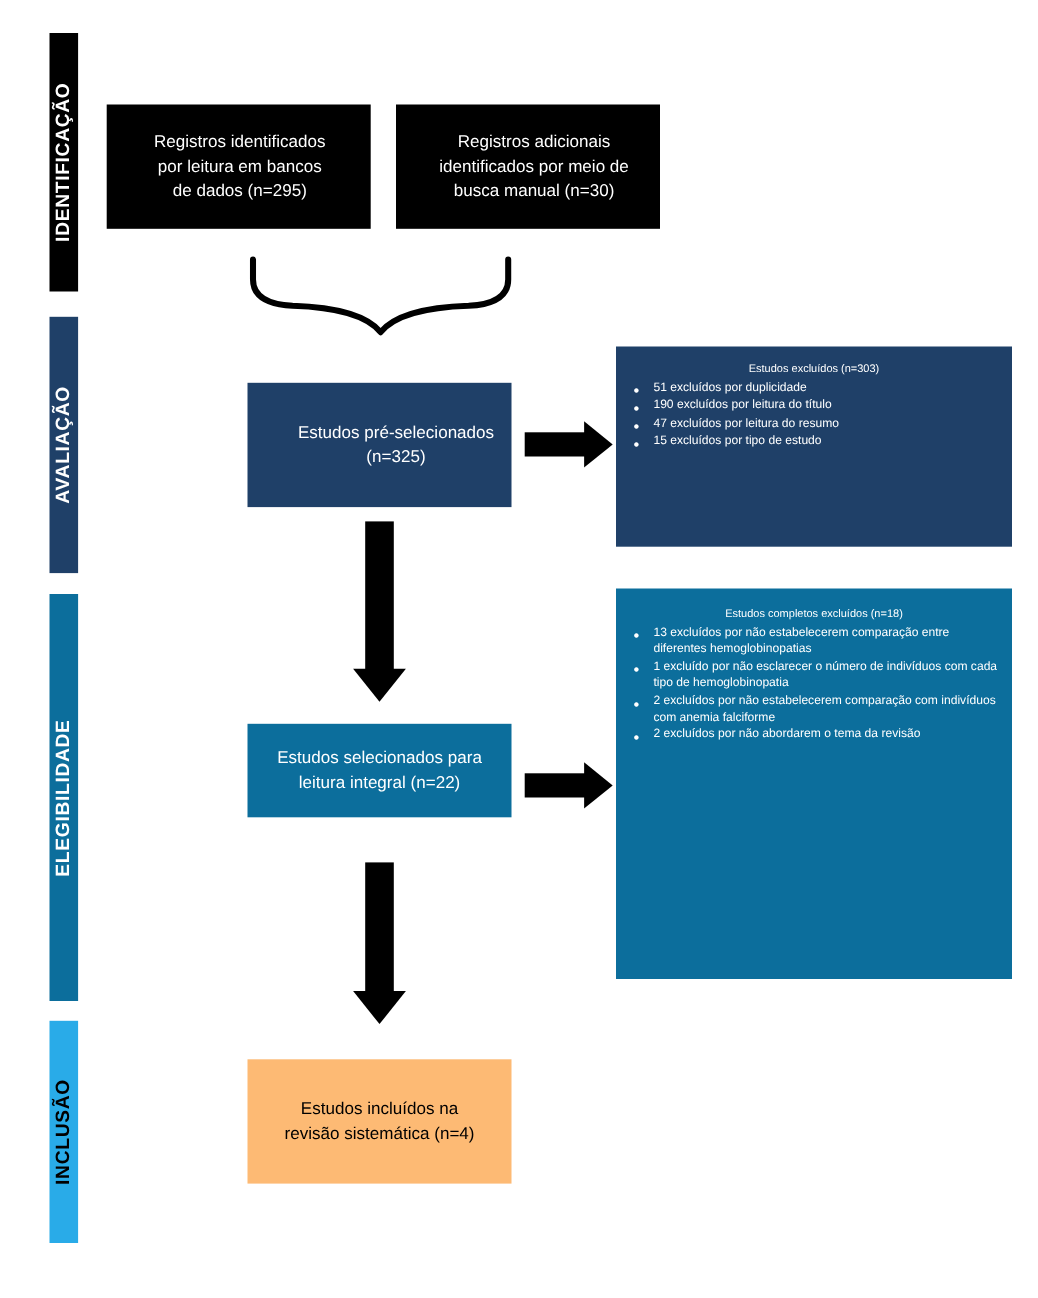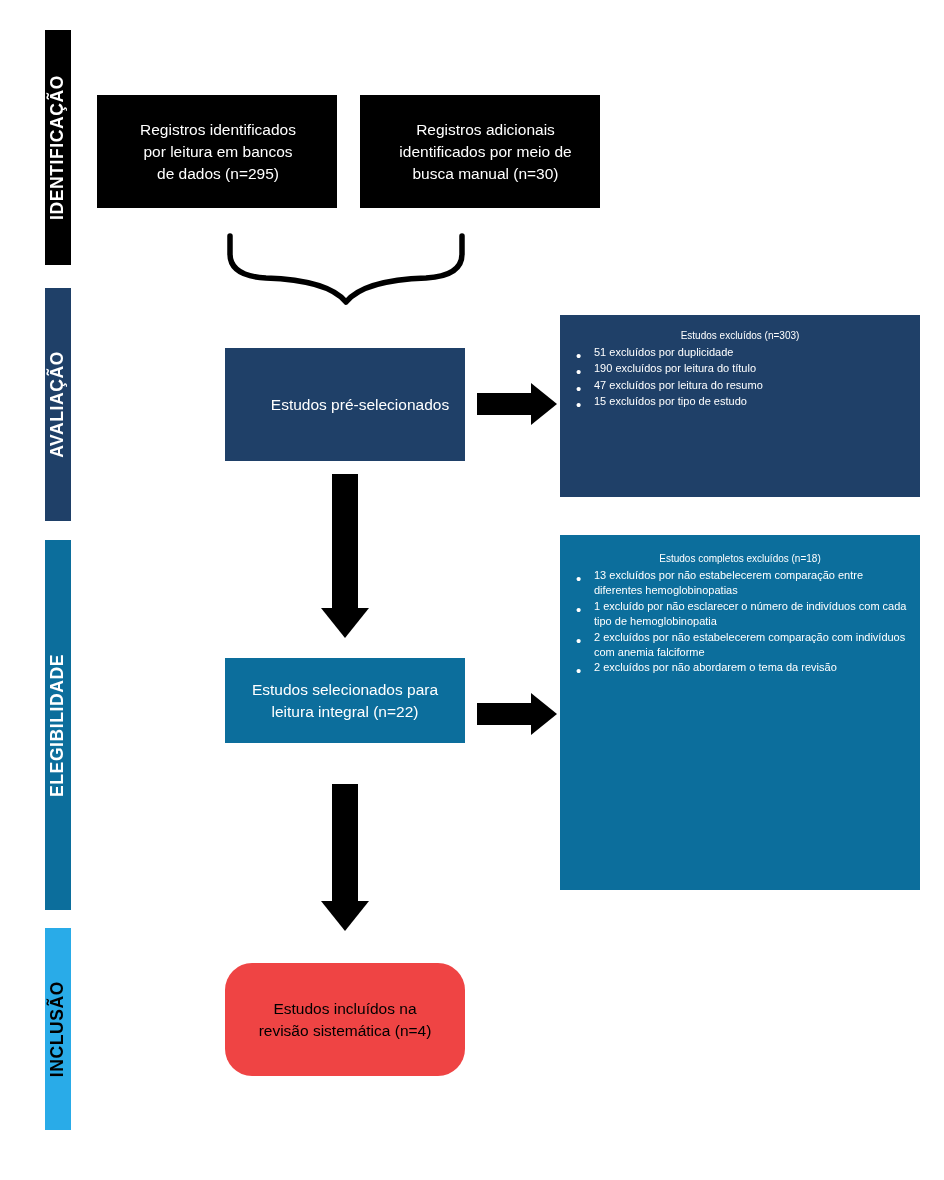--- a/index.html
+++ b/index.html
@@ -65,21 +65,21 @@
     padding: 6px 10px;
     font-size: 15.5px;
     line-height: 1.42;
     color: #ffffff;
   }
   .flow-box .box-text { width: 100%; }
 
   .box-black { background: #000000; }
   .box-navy  { background: #1F4068; padding-left: 40px; }
   .box-teal  { background: #0C6E9C; }
-  .box-lblue { background: #ef4444; color: #000000; border-radius: 27px; }
+  .box-lblue { background: #fdba74; color: #000000; }
 
   
   #box-records-db      { left: 97px;  top: 95px;  width: 240px; height: 113px; padding-left: 12px; }
   #box-records-manual  { left: 360px; top: 95px;  width: 240px; height: 113px; padding-left: 21px; }
 
   
   #box-prescreened     { left: 225px; top: 348px; width: 240px; height: 113px; }
   #box-excluded-screen { left: 560px; top: 315px; width: 360px; height: 182px;
                          align-items: flex-start; padding: 14px 12px 12px 12px; }
 
@@ -204,20 +204,21 @@
     </div>
   </div>
 
   <svg class="connector" id="brace-svg" width="300" height="110" viewBox="0 0 300 110">
     <path d="M 30 6 L 30 24 Q 30 46 66 48 Q 128 50 146 72 Q 164 50 226 48 Q 262 46 262 24 L 262 6" fill="none" stroke="#000000" stroke-width="5.5" stroke-linecap="round" stroke-linejoin="round"></path>
   </svg>
 
   <div class="flow-box box-navy" id="box-prescreened">
     <div class="box-text">
       <div>Estudos pré-selecionados</div>
+      <div>(n=325)</div>
     </div>
   </div>
 
   <div class="arrow-shaft-h" id="arrow-h1-shaft"></div>
   <div class="arrow-head-h" id="arrow-h1-head"></div>
 
   <div class="flow-box box-navy" id="box-excluded-screen">
     <div class="box-text">
       <div class="excl-title">Estudos excluídos (n=303)</div>
       <ul class="excl-list">

